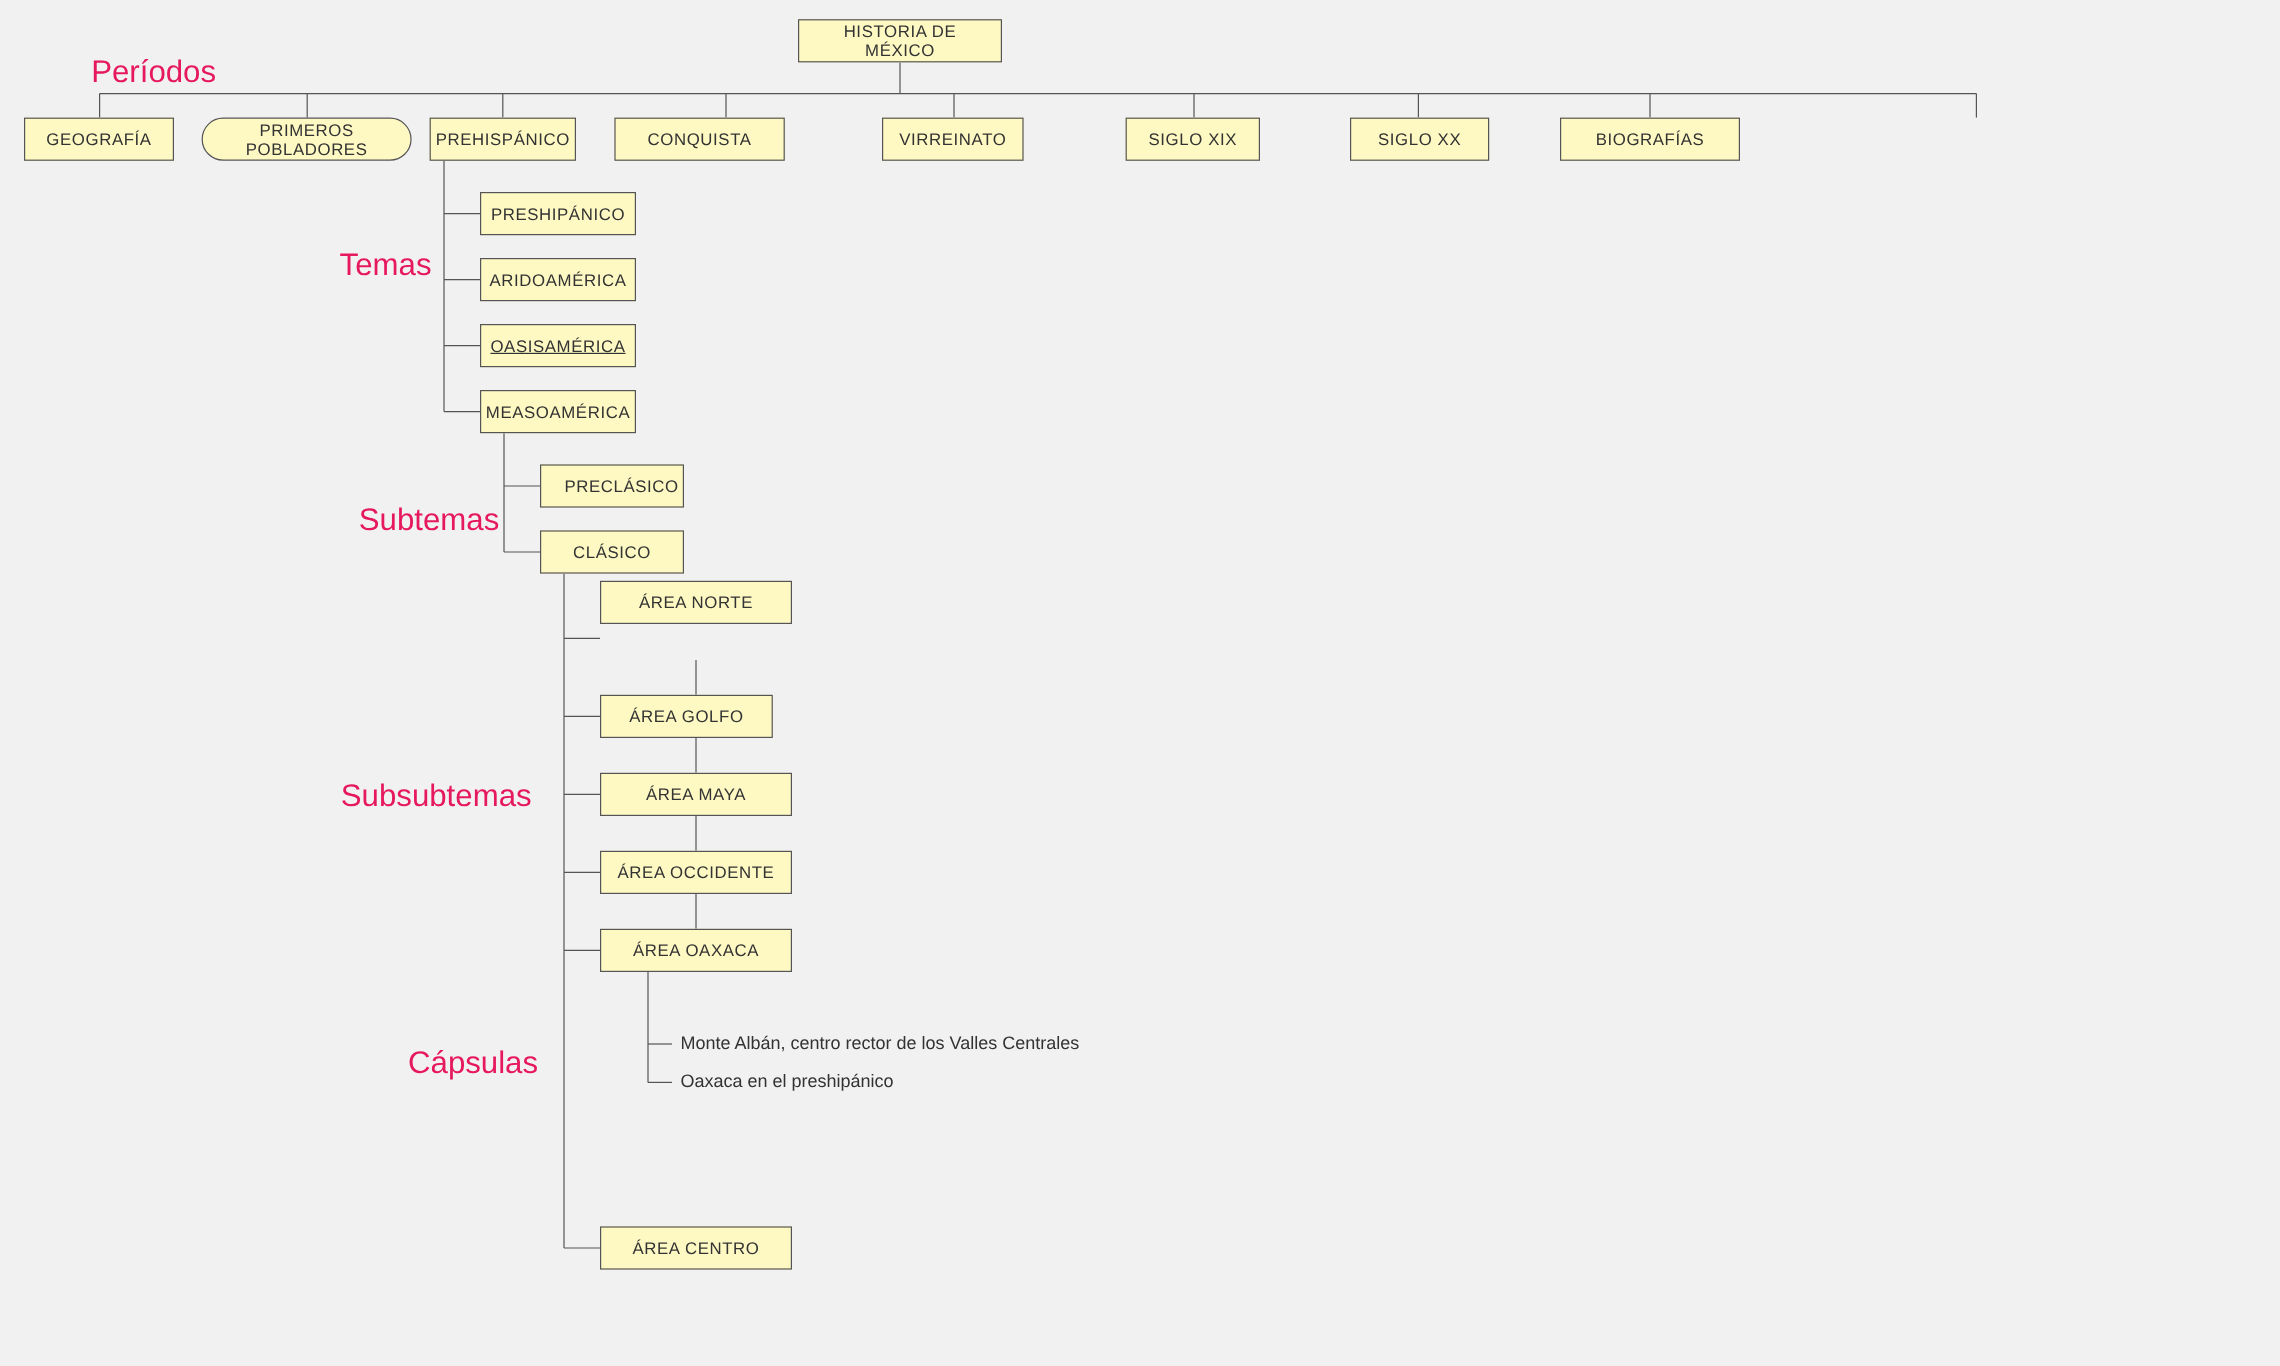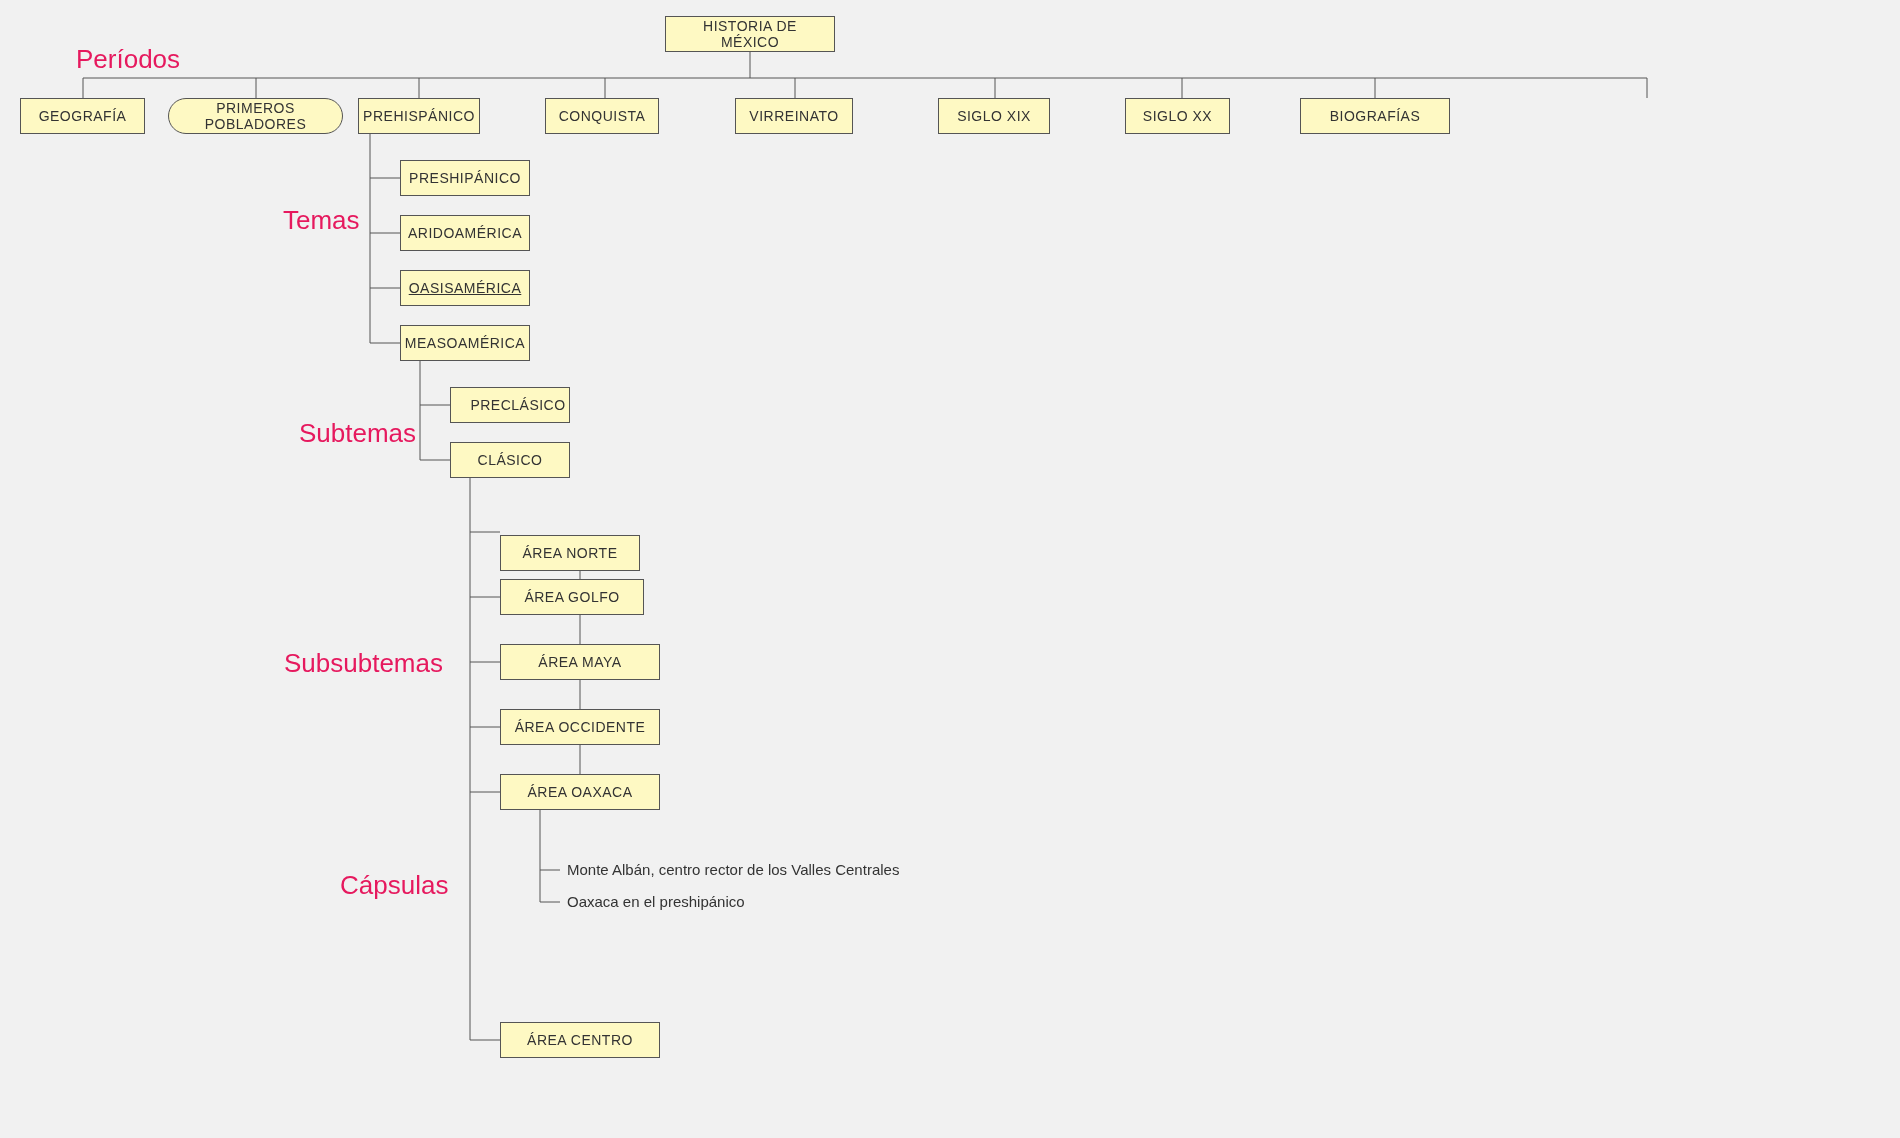--- a/index.html
+++ b/index.html
@@ -98,41 +98,41 @@
   <line x1="580" y1="745" x2="580" y2="774"></line>
 </svg>
 
 <div class="box" style="left:665px; top:16px; width:170px;">HISTORIA DE MÉXICO</div>
 
 <div class="label" style="left:76px; top:44px;">Períodos</div>
 
 <div class="box" style="left:20px; top:98px; width:125px;">GEOGRAFÍA</div>
 <div class="box" style="left:168px; top:98px; width:175px;border-radius:18px;">PRIMEROS POBLADORES</div>
 <div class="box" style="left:358px; top:98px; width:122px;">PREHISPÁNICO</div>
-<div class="box" style="left:545px; top:98px; width:114px;">CONQUISTA</div>
+<div class="box" style="left:512px; top:98px; width:142px;">CONQUISTA</div>
 <div class="box" style="left:735px; top:98px; width:118px;">VIRREINATO</div>
 <div class="box" style="left:938px; top:98px; width:112px;">SIGLO XIX</div>
-<div class="box" style="left:1125px; top:98px; width:105px;">SIGLO XX</div>
+<div class="box" style="left:1125px; top:98px; width:116px;">SIGLO XX</div>
 <div class="box" style="left:1300px; top:98px; width:150px;">BIOGRAFÍAS</div>
 
 <div class="label" style="left:283px; top:205px;">Temas</div>
 
 <div class="box" style="left:400px; top:160px; width:130px;">PRESHIPÁNICO</div>
 <div class="box" style="left:400px; top:215px; width:130px;">ARIDOAMÉRICA</div>
 <div class="box" style="left:400px; top:270px; width:130px;text-decoration:underline;">OASISAMÉRICA</div>
 <div class="box" style="left:400px; top:325px; width:130px;">MEASOAMÉRICA</div>
 
 <div class="label" style="left:299px; top:418px;">Subtemas</div>
 
 <div class="box" style="left:450px; top:387px; width:120px;padding-left:24px;">PRECLÁSICO</div>
 <div class="box" style="left:450px; top:442px; width:120px;text-align:right;">CLÁSICO</div>
 
 <div class="label" style="left:284px; top:648px;">Subsubtemas</div>
 
-<div class="box" style="left:500px; top:535px; width:140px;">ÁREA NORTE</div>
+<div class="box" style="left:500px; top:484px; width:160px;">ÁREA NORTE</div>
 <div class="box" style="left:500px; top:579px; width:144px;">ÁREA GOLFO</div>
 <div class="box" style="left:500px; top:644px; width:160px;">ÁREA MAYA</div>
 <div class="box" style="left:500px; top:709px; width:160px;">ÁREA OCCIDENTE</div>
 <div class="box" style="left:500px; top:774px; width:160px;">ÁREA OAXACA</div>
 <div class="box" style="left:500px; top:1022px; width:160px;">ÁREA CENTRO</div>
 
 <div class="label" style="left:340px; top:870px;">Cápsulas</div>
 
 <div class="capsule" style="left:567px; top:861px;">Monte Albán, centro rector de los Valles Centrales</div>
 <div class="capsule" style="left:567px; top:893px;">Oaxaca en el preshipánico</div>

